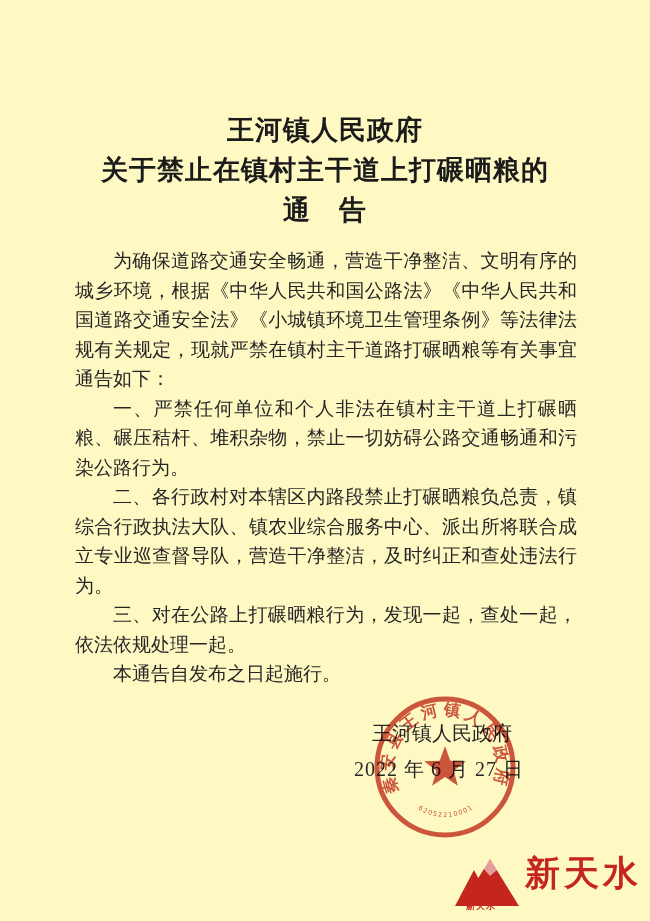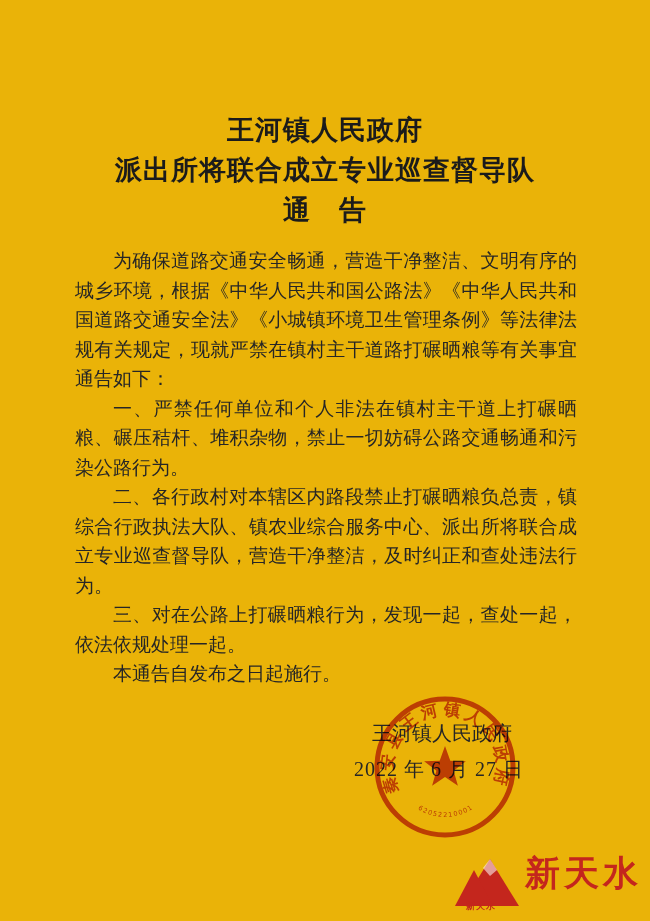--- a/index.html
+++ b/index.html
@@ -2,21 +2,21 @@
 <html><head>
 <meta charset="utf-8">
 <style>
   * { margin: 0; padding: 0; box-sizing: border-box; }
   html, body { background: #e8e8e8; }
   .page {
     position: relative;
     width: 650px;
     height: 921px;
     margin: 0 auto;
-    background: #eab308;
+    background: #fef9c3;
     overflow: hidden;
     font-family: "Liberation Serif", "DejaVu Serif", serif;
     color: #262626;
   }
   .title-block {
     padding-top: 110px;
     text-align: center;
   }
   .title-block h1 {
     font-size: 27px;
@@ -90,21 +90,21 @@
     font-family: "Liberation Serif", "DejaVu Serif", serif;
   }
 </style>
 </head>
 <body>
 
 <div class="page">
 
   <div class="title-block">
     <h1>王河镇人民政府</h1>
-    <h1>派出所将联合成立专业巡查督导队</h1>
+    <h1>关于禁止在镇村主干道上打碾晒粮的</h1>
     <h1>通　告</h1>
   </div>
 
   <div class="doc-body">
     <p>为确保道路交通安全畅通，营造干净整洁、文明有序的城乡环境，根据《中华人民共和国公路法》《中华人民共和国道路交通安全法》《小城镇环境卫生管理条例》等法律法规有关规定，现就严禁在镇村主干道路打碾晒粮等有关事宜通告如下：</p>
     <p>一、严禁任何单位和个人非法在镇村主干道上打碾晒粮、碾压秸杆、堆积杂物，禁止一切妨碍公路交通畅通和污染公路行为。</p>
     <p>二、各行政村对本辖区内路段禁止打碾晒粮负总责，镇综合行政执法大队、镇农业综合服务中心、派出所将联合成立专业巡查督导队，营造干净整洁，及时纠正和查处违法行为。</p>
     <p>三、对在公路上打碾晒粮行为，发现一起，查处一起，依法依规处理一起。</p>
     <p>本通告自发布之日起施行。</p>
   </div>

